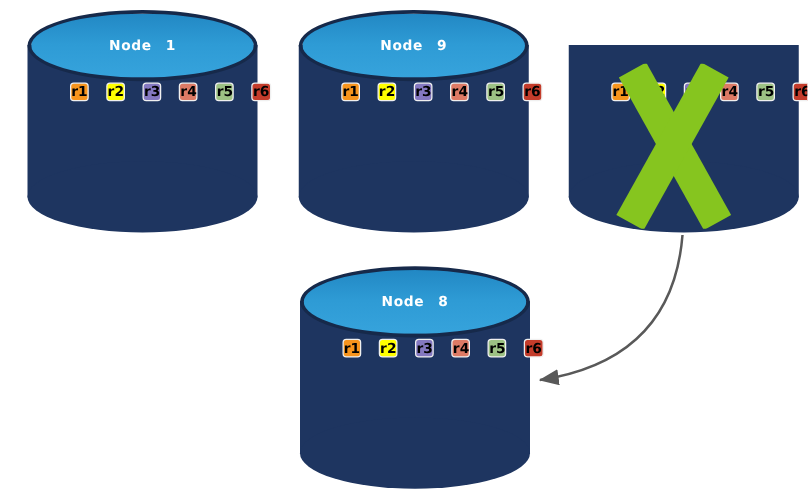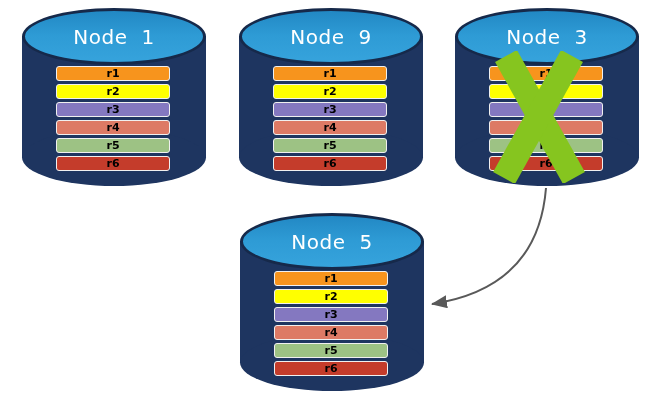--- a/index.html
+++ b/index.html
@@ -31,30 +31,30 @@
     position:absolute; left:0; top:0;
     width:184px; height:57px;
     border-radius:50%;
     background:linear-gradient(180deg,#2288C4 0%,#2E9BD5 48%,#36A3DC 100%);
     border:3px solid #16294A;
     z-index:3;
     display:flex; align-items:center; justify-content:center;
   }
   .node-label {
     color:#ffffff;
-    font-weight:normal;
-    font-size:20px;
+    font-weight:bold;
+    font-size:11px;
     word-spacing:7px;
     letter-spacing:0.5px;
   }
 
   .rows {
     position:absolute; left:34px; top:58px;
     width:114px;
-    display:flex; flex-direction:column; gap:3px;
+    display:flex; gap:14px;
     z-index:4;
   }
   .row {
     height:15px;
     border:1px solid #F0F0F0;
     border-radius:3px;
     text-align:center;
     font-size:11px; font-weight:bold;
     line-height:13px;
     color:#000000;
@@ -108,42 +108,39 @@
       <div class="row" style="background-color: rgb(132, 120, 192);">r3</div>
       <div class="row" style="background-color: rgb(221, 122, 101);">r4</div>
       <div class="row" style="background-color: rgb(157, 194, 132);">r5</div>
       <div class="row" style="background-color: rgb(196, 60, 43);">r6</div>
     </div>
   </div>
 
   <div class="node" style="left:455px;top:8px">
     <div class="cyl-body"></div>
     <div class="cyl-bottom"></div>
-    <div class="cyl-top">
-      <span class="node-label">Node 3</span>
-    </div>
     <div class="rows">
       <div class="row" style="background-color: rgb(247, 148, 29);">r1</div>
       <div class="row" style="background-color: rgb(255, 255, 0);">r2</div>
       <div class="row" style="background-color: rgb(132, 120, 192);">r3</div>
       <div class="row" style="background-color: rgb(221, 122, 101);">r4</div>
       <div class="row" style="background-color: rgb(157, 194, 132);">r5</div>
       <div class="row" style="background-color: rgb(196, 60, 43);">r6</div>
     </div>
     <svg class="fail-x" viewBox="0 0 100 132">
       <line x1="17" y1="5" x2="85" y2="127" stroke="#86C51F" stroke-width="25"></line>
       <line x1="83" y1="5" x2="15" y2="127" stroke="#86C51F" stroke-width="25"></line>
     </svg>
   </div>
 
   <div class="node" style="left:240px;top:213px">
     <div class="cyl-body"></div>
     <div class="cyl-bottom"></div>
     <div class="cyl-top">
-      <span class="node-label">Node 5</span>
+      <span class="node-label">Node 8</span>
     </div>
     <div class="rows">
       <div class="row" style="background-color: rgb(247, 148, 29);">r1</div>
       <div class="row" style="background-color: rgb(255, 255, 0);">r2</div>
       <div class="row" style="background-color: rgb(132, 120, 192);">r3</div>
       <div class="row" style="background-color: rgb(221, 122, 101);">r4</div>
       <div class="row" style="background-color: rgb(157, 194, 132);">r5</div>
       <div class="row" style="background-color: rgb(196, 60, 43);">r6</div>
     </div>
   </div>

